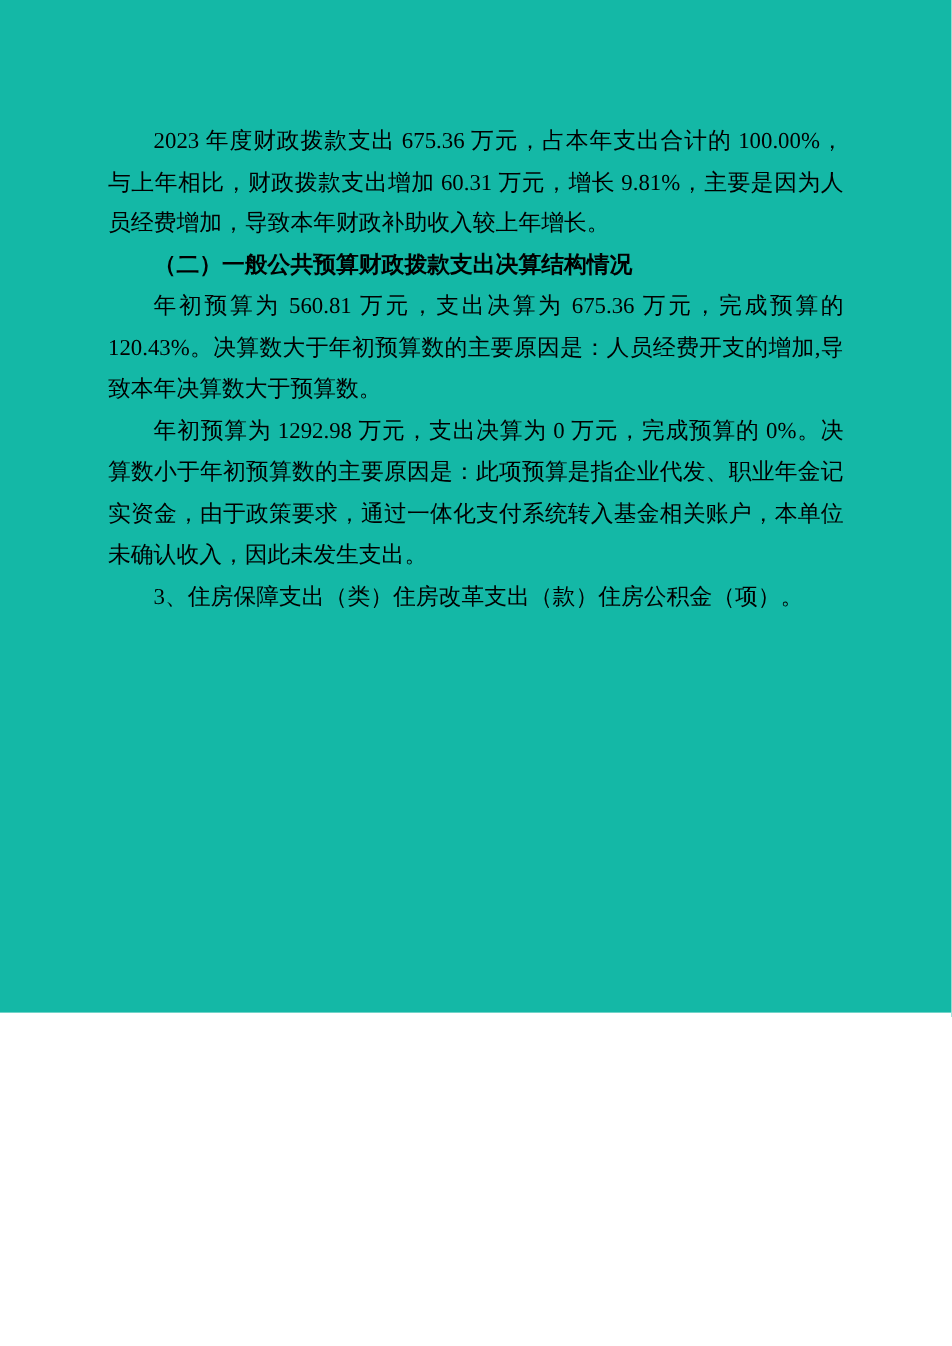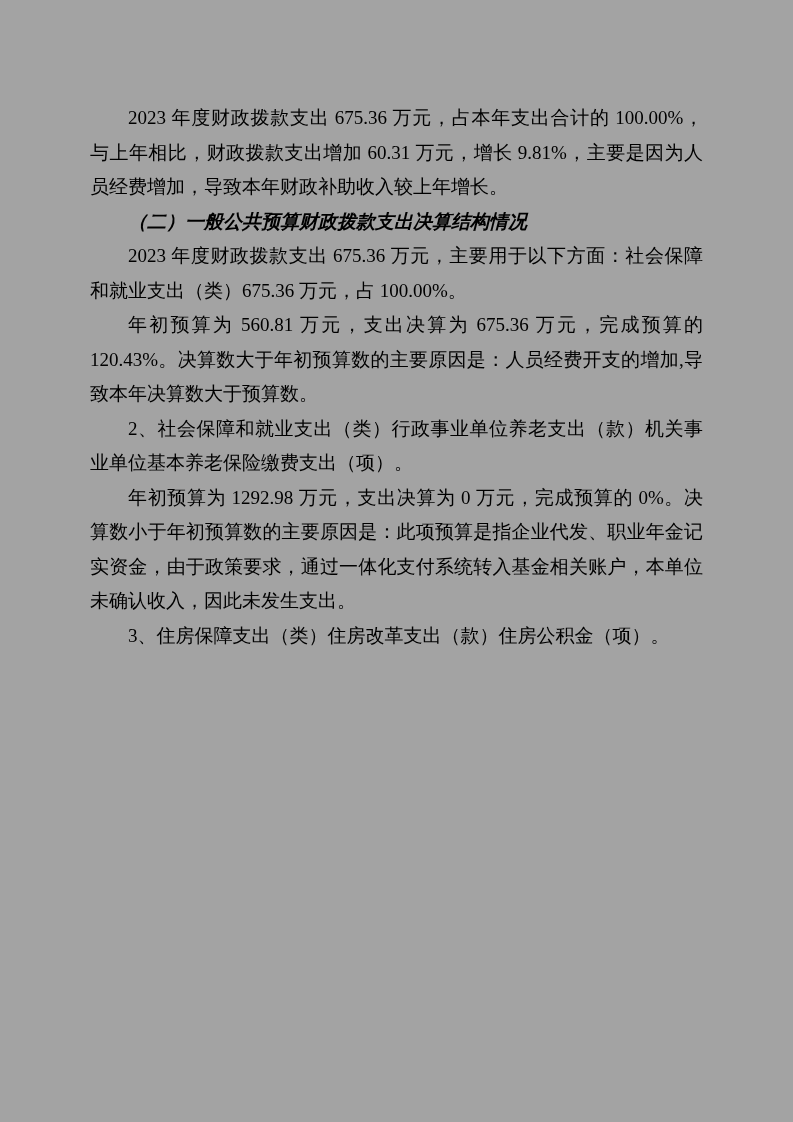--- a/index.html
+++ b/index.html
@@ -3,47 +3,44 @@
   <meta charset="utf-8">
   <style>
     html, body {
       margin: 0;
       padding: 0;
       background: #ffffff;
     }
     .page {
       position: relative;
       width: 793px;
-      height: 1122px;
-      background: #a3a3a3;
+      height: 844px;
+      background: #14b8a6;
       box-sizing: border-box;
       padding: 101px 90px 0 90px;
       color: #000000;
       font-family: "Liberation Serif", "DejaVu Serif", serif;
       font-size: 19px;
       line-height: 34.5px;
       overflow: hidden;
     }
     .page p {
       margin: 0;
       padding: 0;
       text-indent: 2em;
       text-align: justify;
       word-break: break-word;
     }
     .page p.heading {
       font-family: "Liberation Sans", "DejaVu Sans", sans-serif;
       font-weight: bold;
-      font-style: italic;
     }
   </style>
 </head>
 <body>
 
 <div class="page">
   <p class="body">2023 年度财政拨款支出 675.36 万元，占本年支出合计的 100.00%，与上年相比，财政拨款支出增加 60.31 万元，增长 9.81%，主要是因为人员经费增加，导致本年财政补助收入较上年增长。</p>
   <p class="heading">（二）一般公共预算财政拨款支出决算结构情况</p>
-  <p class="body">2023 年度财政拨款支出 675.36 万元，主要用于以下方面：社会保障和就业支出（类）675.36 万元，占 100.00%。</p>
   <p class="body">年初预算为 560.81 万元，支出决算为 675.36 万元，完成预算的 120.43%。决算数大于年初预算数的主要原因是：人员经费开支的增加,导致本年决算数大于预算数。</p>
-  <p class="body">2、社会保障和就业支出（类）行政事业单位养老支出（款）机关事业单位基本养老保险缴费支出（项）。</p>
   <p class="body">年初预算为 1292.98 万元，支出决算为 0 万元，完成预算的 0%。决算数小于年初预算数的主要原因是：此项预算是指企业代发、职业年金记实资金，由于政策要求，通过一体化支付系统转入基金相关账户，本单位未确认收入，因此未发生支出。</p>
   <p class="body">3、住房保障支出（类）住房改革支出（款）住房公积金（项）。</p>
 </div>
 
 </body></html>

